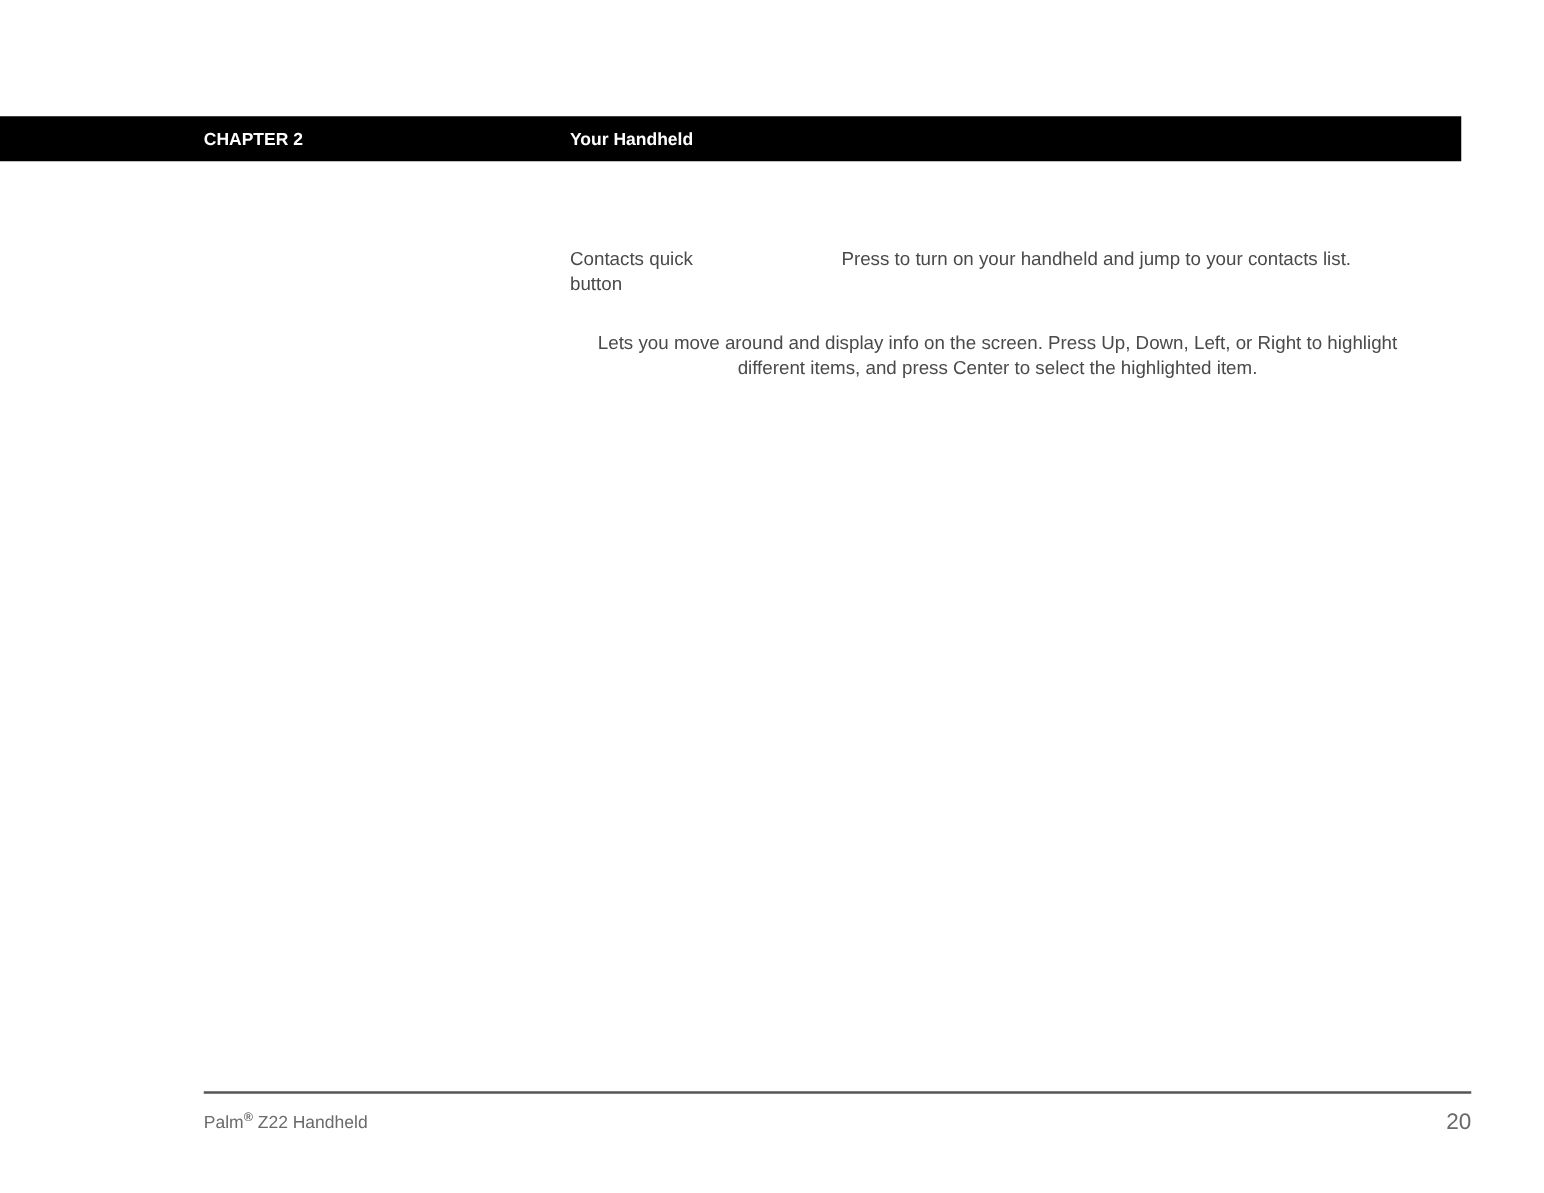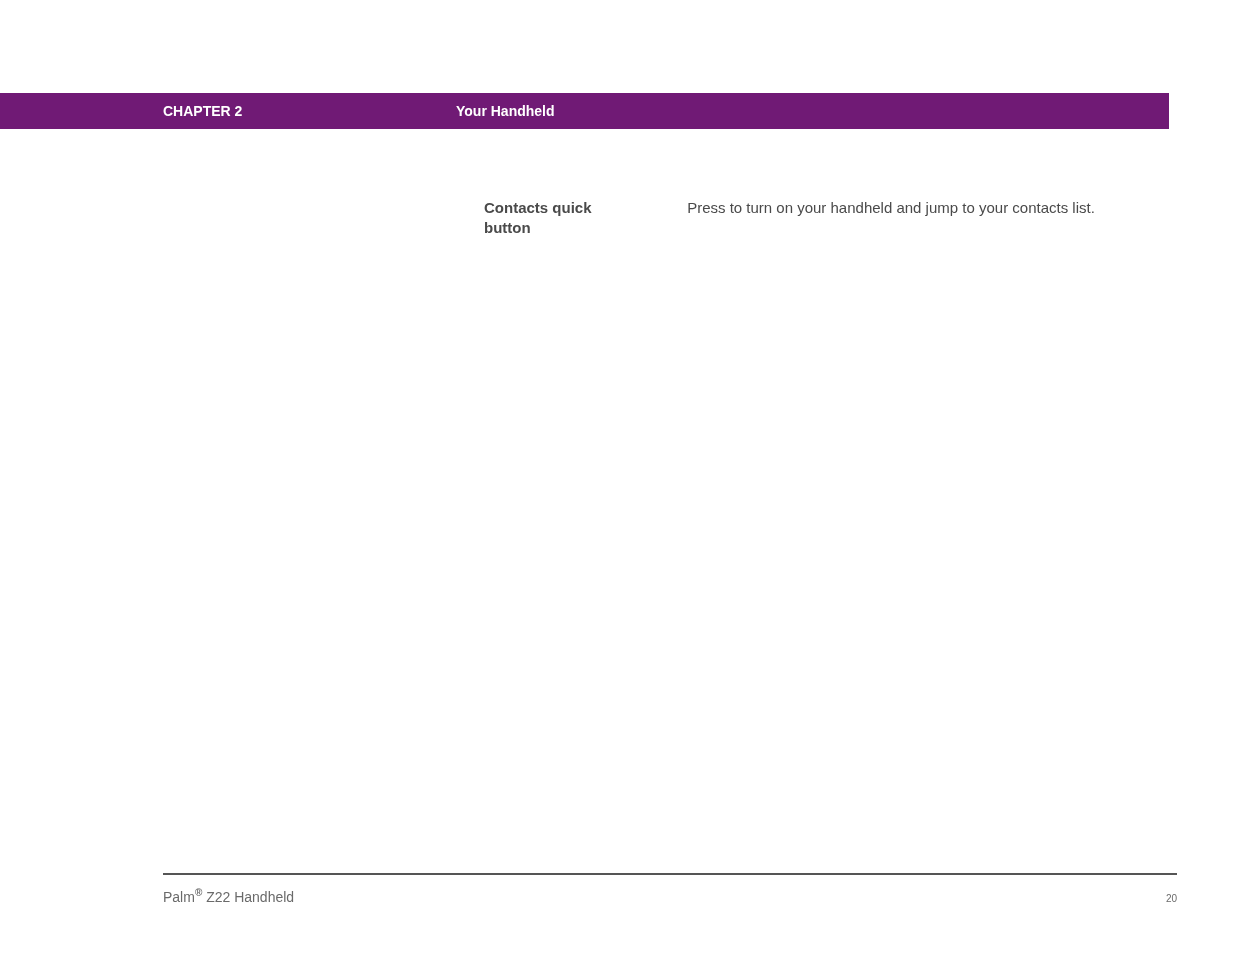--- a/index.html
+++ b/index.html
@@ -14,21 +14,21 @@
       background: #ffffff;
       position: relative;
       color: #4a4a4a;
     }
     .header-bar {
       position: absolute;
       top: 93px;
       left: 0;
       right: 66px;
       height: 36px;
-      background: #701a75;
+      background: #000000;
       display: flex;
       align-items: center;
       color: #ffffff;
       font-weight: bold;
       font-size: 14px;
     }
     .header-chapter {
       position: absolute;
       left: 163px;
     }
@@ -45,23 +45,22 @@
     .definition-row {
       display: flex;
       margin-bottom: 26px;
       font-size: 15px;
       line-height: 1.35;
       color: #4a4a4a;
     }
     .term {
       width: 158px;
       flex-shrink: 0;
-      font-weight: bold;
+      font-weight: normal;
       padding-right: 18px;
-      margin-left: 28px;
     }
     .description {
       flex: 1;
       text-align: center;
     }
     .footer {
       position: absolute;
       left: 163px;
       right: 58px;
       top: 873px;
@@ -80,38 +79,39 @@
     }
     .footer-brand-strong {
       font-weight: normal;
     }
     .footer-reg {
       font-weight: bold;
       font-size: 10px;
       vertical-align: super;
     }
     .page-number {
-      font-size: 10px;
+      font-size: 18px;
       color: #6a6a6a;
     }
   </style>
 </head>
 <body>
 
 <div class="header-bar">
   <span class="header-chapter">CHAPTER 2</span>
   <span class="header-title">Your Handheld</span>
 </div>
 
 <div class="content">
   <div class="definition-row">
     <div class="term">Contacts quick button</div>
     <div class="description">Press to turn on your handheld and jump to your contacts list.</div>
   </div>
   <div class="definition-row">
+    <div class="description">Lets you move around and display info on the screen. Press Up, Down, Left, or Right to highlight different items, and press Center to select the highlighted item.</div>
   </div>
 </div>
 
 <div class="footer">
   <hr class="footer-rule">
   <div class="footer-content">
     <span>
       <span class="footer-brand-strong">Palm</span><span class="footer-reg">®</span><span class="footer-brand-strong"> Z22 </span><span>Handheld</span>
     </span>
     <span class="page-number">20</span>

